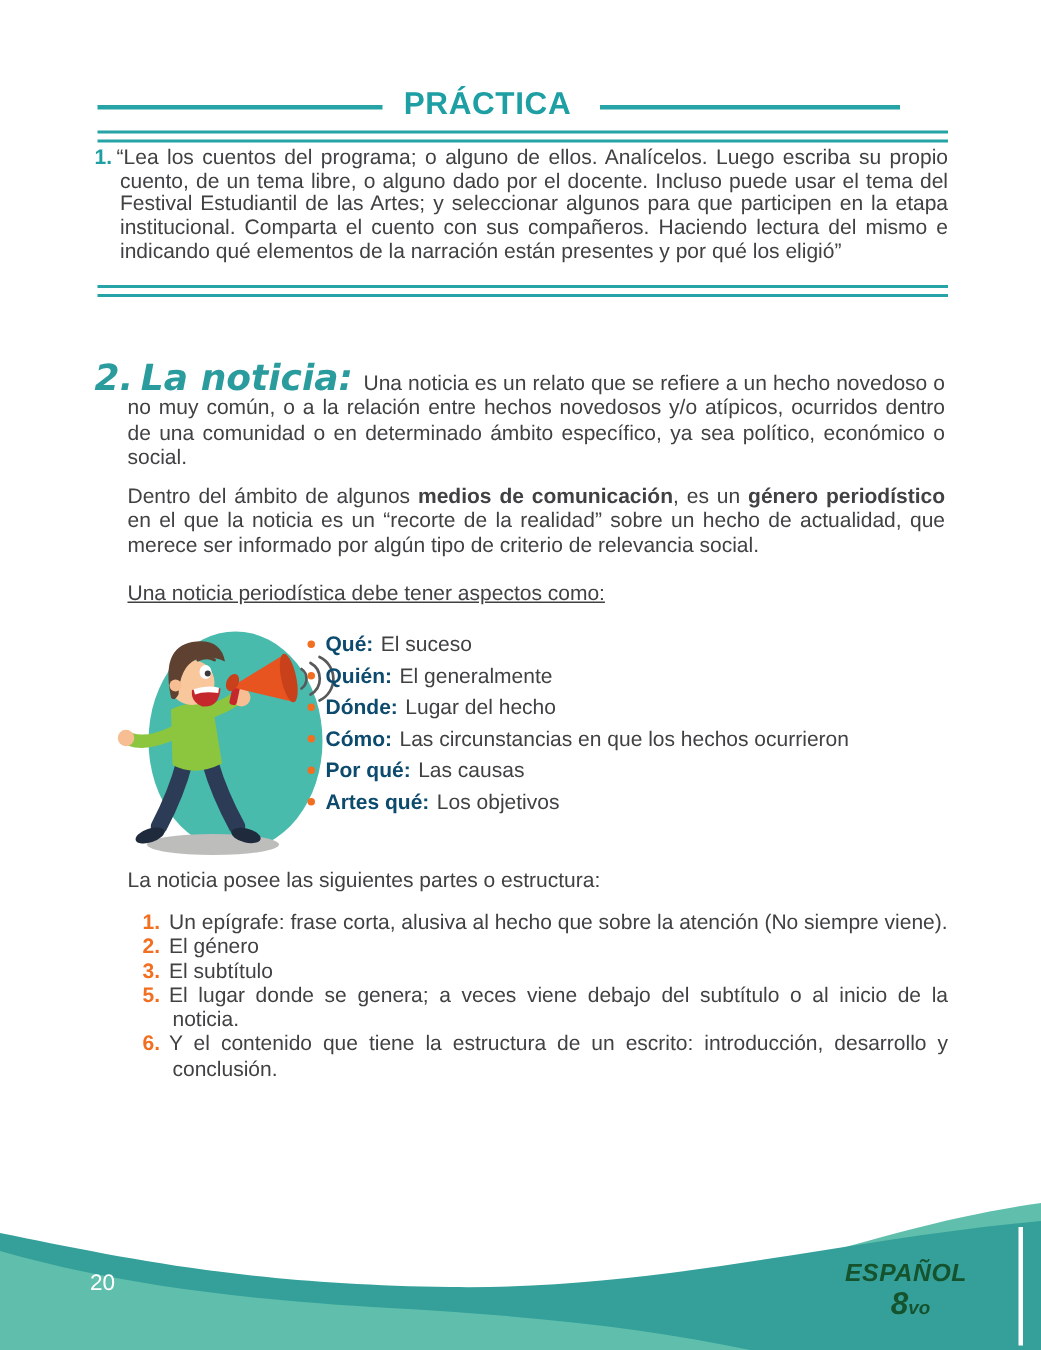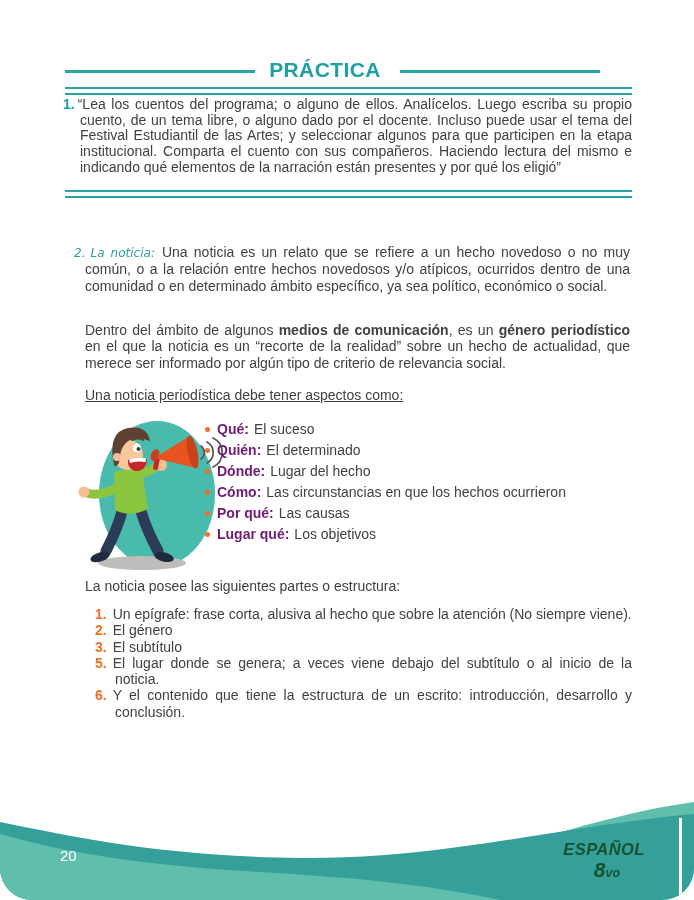--- a/index.html
+++ b/index.html
@@ -1,20 +1,20 @@
 <!DOCTYPE html>
 <html><head>
 <meta charset="utf-8">
 <style>
   * { margin:0; padding:0; box-sizing:border-box; }
   html,body { background:#ffffff; }
   .page {
     position:relative; width:694px; height:900px; margin:0 auto;
     background:#ffffff; overflow:hidden;
-    font-family:"Liberation Sans", sans-serif; color:#414042;border-radius:32px;
+    font-family:"Liberation Sans", sans-serif; color:#414042;
   }
 
   
   .practica {
     position:absolute; top:58px; left:258px; width:134px;
     text-align:center; font-size:21px; font-weight:bold; letter-spacing:.4px;
     color:#1D9FA3;
   }
   .hdr-line { position:absolute; top:70px; height:2.6px; background:#26A3A6; }
   .hdr-line.left  { left:65px;  width:190px; }
@@ -30,38 +30,38 @@
     padding-left:17px; text-indent:-17px;
   }
   .quote .qnum { color:#1D9FA3; font-weight:bold; margin-right:3px; }
 
   
   .sec-intro {
     position:absolute; top:244px; left:63px; width:567px;
     font-size:14px; line-height:16.3px; text-align:justify;
     padding-left:22px; text-indent:-22px;
   }
-  .script { font-family:"DejaVu Sans", sans-serif; font-style:italic; font-weight:normal;
-            font-size:12px; color:#2B9C9E; margin-right:7px; white-space:nowrap;margin-left:11px; }
+  .script { font-family:"DejaVu Sans", sans-serif; font-style:italic; font-weight:bold;
+            font-size:24px; color:#2B9C9E; margin-right:7px; white-space:nowrap; }
   .script .snum { margin-right:5px; }
 
   .para { position:absolute; left:85px; width:545px; font-size:14px; line-height:16.3px; }
   .para.p2 { top:322px; text-align:justify; }
   .para.p3 { top:387px;text-decoration:underline; }
   .para.p4 { top:578px; }
 
   
   .illus { position:absolute; left:70px; top:413px; width:175px; height:158px; }
 
   
   .aspects { position:absolute; left:205px; top:419px; list-style:none; }
   .aspects li { font-size:14px; line-height:21px; white-space:nowrap; }
   .aspects .dot { display:inline-block; width:5px; height:5px; border-radius:50%;
                   background:#F26F21; margin-right:7px; vertical-align:2.5px; }
-  .aspects .lbl { color:#701a75; font-weight:bold; margin-right:5px; }
+  .aspects .lbl { color:#0c4a6e; font-weight:bold; margin-right:5px; }
 
   
   .structure { position:absolute; left:95px; top:606px; width:537px; list-style:none; }
   .structure li { font-size:14px; line-height:16.3px; text-align:justify;
                   padding-left:20px; text-indent:-20px; }
   .structure .num { color:#F26F21; font-weight:bold; margin-right:6px; }
 
   
   .footer-waves { position:absolute; left:0; top:780px; width:694px; height:120px; }
   .pagenum { position:absolute; left:60px; top:847px; color:#ffffff;
@@ -131,25 +131,25 @@
     </g>
     <g stroke="#58595B" stroke-width="1.8" fill="none" stroke-linecap="round">
       <path d="M131,33 a8 8 0 0 1 0,13"></path>
       <path d="M137,29 a12 12 0 0 1 0,21"></path>
       <path d="M143,25 a16 16 0 0 1 0,29"></path>
     </g>
   </svg>
 
   <ul class="aspects">
     <li><span class="dot"></span><b class="lbl">Qué:</b><span>El suceso</span></li>
-    <li><span class="dot"></span><b class="lbl">Quién:</b><span>El determinado</span></li>
+    <li><span class="dot"></span><b class="lbl">Quién:</b><span>El generalmente</span></li>
     <li><span class="dot"></span><b class="lbl">Dónde:</b><span>Lugar del hecho</span></li>
     <li><span class="dot"></span><b class="lbl">Cómo:</b><span>Las circunstancias en que los hechos ocurrieron</span></li>
     <li><span class="dot"></span><b class="lbl">Por qué:</b><span>Las causas</span></li>
-    <li><span class="dot"></span><b class="lbl">Lugar qué:</b><span>Los objetivos</span></li>
+    <li><span class="dot"></span><b class="lbl">Artes qué:</b><span>Los objetivos</span></li>
   </ul>
 
   <p class="para p4">La noticia posee las siguientes partes o estructura:</p>
 
   <ol class="structure">
     <li><b class="num">1.</b><span>Un epígrafe: frase corta, alusiva al hecho que sobre la atención (No siempre viene).</span></li>
     <li><b class="num">2.</b><span>El género</span></li>
     <li><b class="num">3.</b><span>El subtítulo</span></li>
     <li><b class="num">5.</b><span>El lugar donde se genera; a veces viene debajo del subtítulo o al inicio de la noticia.</span></li>
     <li><b class="num">6.</b><span>Y el contenido que tiene la estructura de un escrito: introducción, desarrollo y conclusión.</span></li>

